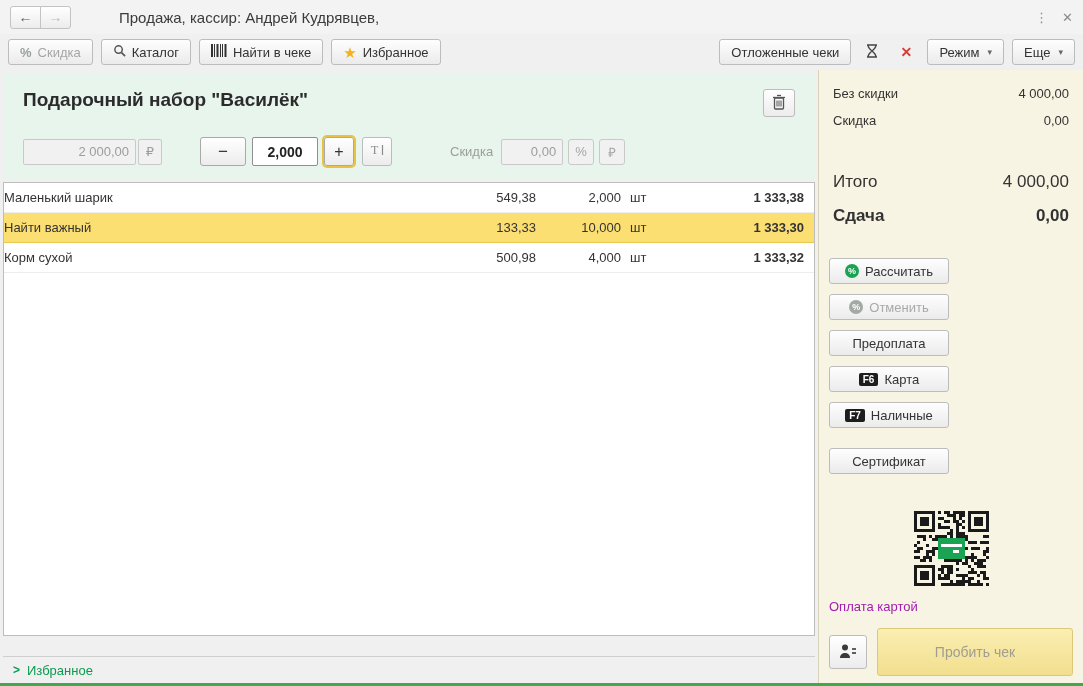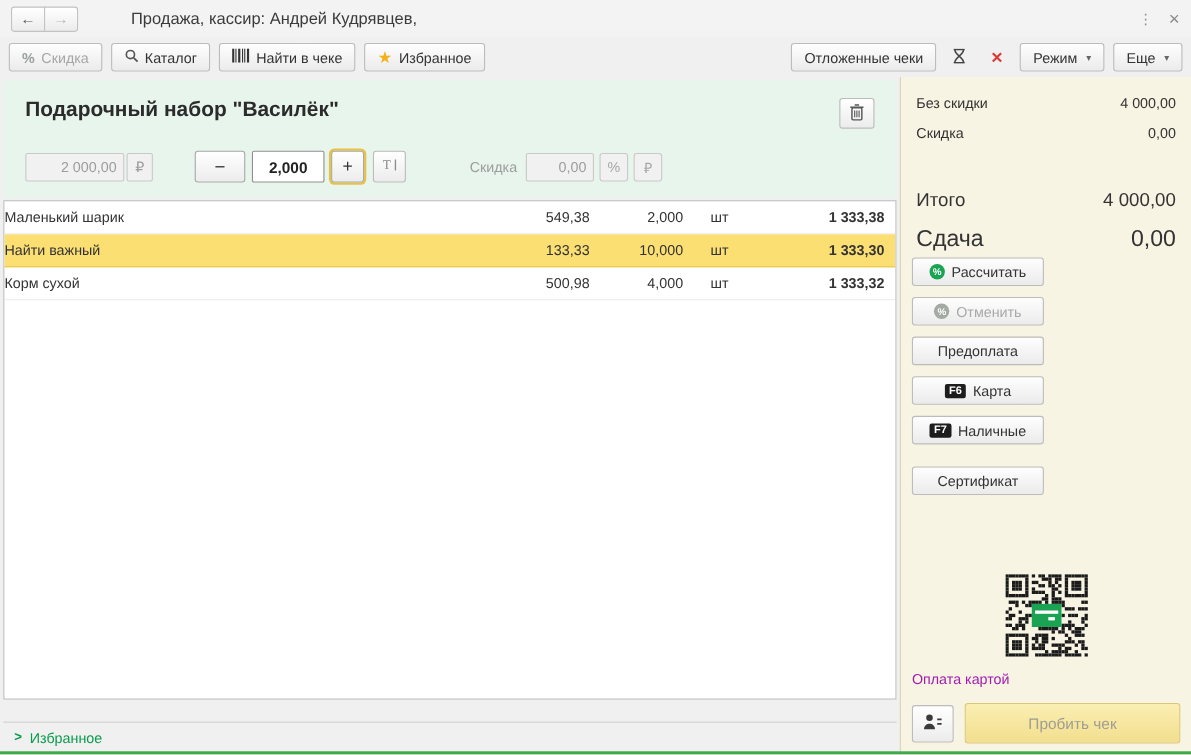--- a/index.html
+++ b/index.html
@@ -37,21 +37,21 @@
   .left{flex:1;display:flex;flex-direction:column;padding:3px 3px 0 3px;min-width:0;}
   
   .product-panel{background:#e8f5ec;padding:16px 20px 14px;margin-bottom:2px;}
   .pp-head{display:flex;align-items:flex-start;justify-content:space-between;}
   .product-name{font-size:19px;font-weight:bold;color:#2b2b2b;}
   .trash-btn{width:32px;height:28px;border:1px solid #bcbcbc;border-radius:3px;
     background:linear-gradient(#fff,#ececec);display:flex;align-items:center;justify-content:center;cursor:pointer;}
   .pp-controls{margin-top:20px;display:flex;align-items:center;}
   .fld{height:26px;border:1px solid #c9c9c9;border-radius:2px;font-family:inherit;font-size:13px;}
   input.fld:disabled{background:#f1f1f1;color:#9d9d9d;}
-  .price-input{width:90px;text-align:right;padding-right:6px;}
+  .price-input{width:113px;text-align:right;padding-right:6px;}
   .cur-box{height:26px;min-width:24px;display:inline-flex;align-items:center;justify-content:center;
     border:1px solid #c9c9c9;border-radius:2px;background:#f1f1f1;color:#9d9d9d;margin-left:2px;font-size:13px;}
   .qty-minus{width:46px;height:29px;border:1px solid #a9a9a9;border-radius:3px;
     background:linear-gradient(#fff,#ececec);font-size:17px;color:#333;cursor:pointer;margin-left:38px;}
   .qty-input{width:66px;height:29px;border:1px solid #8f8f8f;border-radius:2px;text-align:center;
     font-weight:bold;font-size:14px;color:#222;background:#fff;margin:0 6px;font-family:inherit;}
   .qty-plus{width:30px;height:29px;border:1px solid #a9a9a9;border-radius:3px;
     background:linear-gradient(#fff,#ececec);font-size:16px;color:#333;cursor:pointer;
     box-shadow:0 0 0 2px #e9c243;}
   .txt-btn{width:30px;height:29px;border:1px solid #bcbcbc;border-radius:3px;margin-left:8px;
@@ -60,48 +60,48 @@
   .disc-input{width:62px;text-align:right;padding-right:6px;}
   .mini-btn{width:26px;height:26px;border:1px solid #c9c9c9;border-radius:3px;margin-left:5px;
     background:#f1f1f1;color:#a6a6a6;font-size:13px;cursor:default;}
   
   .items-table{flex:1;background:#fff;border:1px solid #bdbdbd;overflow:hidden;margin-bottom:20px;}
   .row{display:flex;height:30px;align-items:center;border-bottom:1px solid #ededed;cursor:pointer;}
   .row.selected{background:#fbdf72;border-bottom-color:#e6c94e;}
   .cell-name{flex:1;}
   .cell-price{width:95px;text-align:right;}
   .cell-qty{width:85px;text-align:right;}
-  .cell-unit{width:58px;padding-left:25px;}
+  .cell-unit{width:58px;padding-left:9px;}
   .cell-total{width:135px;text-align:right;padding-right:10px;font-weight:bold;}
   
   .fav-footer{height:27px;border-top:1px solid #cfcfcf;display:flex;align-items:center;gap:7px;
     padding-left:10px;color:#0a9b4e;cursor:pointer;margin-bottom:3px;}
   .fav-footer .chev{font-weight:bold;font-size:12px;}
   
   .right-panel{width:265px;background:#f8f4e3;border-left:1px solid #d9d3b9;
     display:flex;flex-direction:column;padding:16px 10px 10px;}
   .sum-row{display:flex;justify-content:space-between;align-items:baseline;margin-bottom:12px;padding:0 4px;}
   .sum-row.total{font-size:17px;font-weight:normal;margin-top:32px;margin-bottom:14px;}
-  .sum-row.change{font-size:21px;font-weight:normal;margin-bottom:4px;}
+  .sum-row.change{font-size:17px;font-weight:bold;margin-bottom:32px;}
   .btn-grid{display:flex;flex-wrap:wrap;gap:10px 8px;}
   .pay-btn{width:120px;height:26px;border:1px solid #bcbcbc;border-radius:3px;
     background:linear-gradient(#fefefe,#ebebeb);display:inline-flex;align-items:center;justify-content:center;
     gap:6px;font-size:13px;color:#333;cursor:pointer;font-family:inherit;}
   .pay-btn.disabled{color:#a9a9a9;}
   .circ{width:14px;height:14px;border-radius:50%;display:inline-flex;align-items:center;justify-content:center;
     color:#fff;font-size:9px;font-weight:bold;flex:0 0 auto;}
   .circ.green{background:#19a352;}
   .circ.gray{background:#a3aaa3;}
   .key-badge{background:#1d1d1d;color:#fff;font-size:10px;font-weight:bold;padding:1px 4px;border-radius:2px;}
   .qr-wrap{margin-top:auto;align-self:center;}
   .qr-caption{text-align:left;margin:10px 0 14px;color:#a21caf;}
   .rp-bottom{display:flex;gap:10px;align-items:center;}
   .cust-btn{width:38px;height:34px;border:1px solid #bcbcbc;border-radius:3px;
     background:linear-gradient(#fff,#ececec);display:flex;align-items:center;justify-content:center;cursor:pointer;}
-  .print-btn{flex:1;height:37px;border:1px solid #dcc878;border-radius:3px;
+  .print-btn{flex:1;height:48px;border:1px solid #dcc878;border-radius:3px;
     background:linear-gradient(#faeeb2,#f2df8e);color:#a09d91;font-size:14px;cursor:pointer;font-family:inherit;}
   
   .bottom-line{position:absolute;left:0;right:0;bottom:0;height:3px;background:#3fa94c;z-index:5;}
 </style>
 </head>
 <body>
 
 <div class="titlebar">
   <div class="nav-group">
     <button class="nav-btn back">

